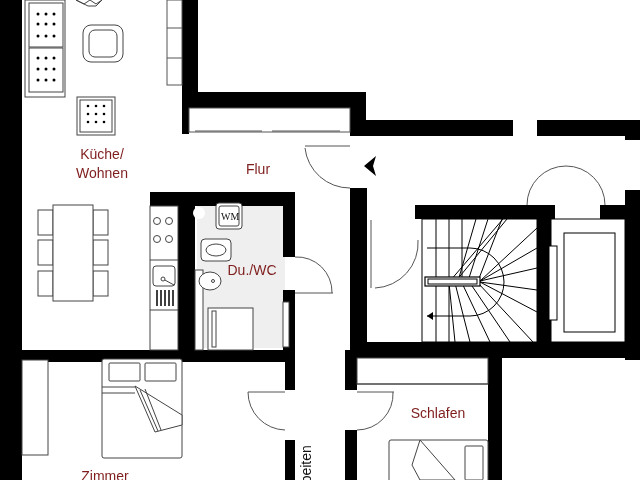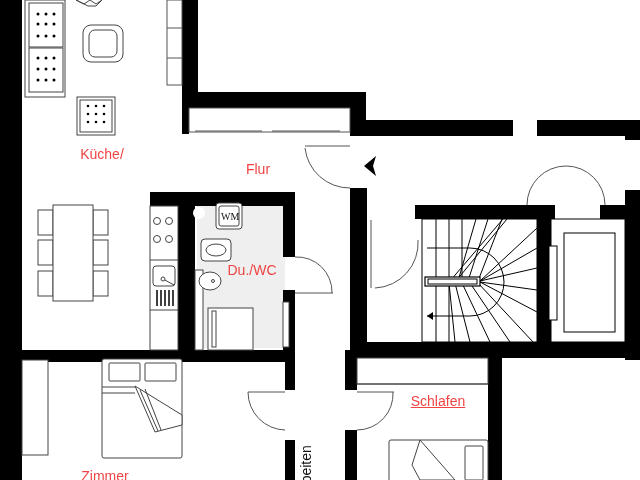--- a/index.html
+++ b/index.html
@@ -1,18 +1,18 @@
 <!DOCTYPE html>
 <html><head>
 <meta charset="utf-8">
 <style>
   html, body { margin:0; padding:0; background:#fff; }
   body { width:640px; height:480px; overflow:hidden; position:relative; font-family:"Liberation Sans", sans-serif; }
   #plan { position:absolute; left:0; top:0; }
-  .lbl { position:absolute; font-family:"Liberation Sans", sans-serif; font-size:14px; color:#ef4444; text-align:center; line-height:19px; white-space:nowrap; }
+  .lbl { position:absolute; font-family:"Liberation Sans", sans-serif; font-size:14px; color:#7f1d1d; text-align:center; line-height:19px; white-space:nowrap; }
   .lbl-v { position:absolute; font-family:"Liberation Sans", sans-serif; font-size:14px; color:#111; white-space:nowrap; transform-origin:left top; transform:rotate(-90deg); }
   .wm { position:absolute; font-family:Liberation Serif, serif; font-size:10px; color:#111; }
 </style>
 </head>
 <body>
 
 <svg id="plan" width="640" height="480" viewBox="0 0 640 480" xmlns="http://www.w3.org/2000/svg">
 
   <rect x="197" y="205" width="88" height="143" fill="#efefef"></rect>
 
@@ -235,19 +235,20 @@
     <rect x="357" y="358" width="131" height="26"></rect>
     <line x1="357" y1="384" x2="488" y2="384"></line>
     <rect x="389" y="440" width="99" height="45" rx="2"></rect>
     <rect x="465" y="446" width="18" height="34" rx="1"></rect>
     <path d="M420 440 L455 480 L420 480 L412 465 Z"></path>
   </g>
 </svg>
 
 <div class="lbl" style="left:62px; top:145px; width:80px;">
   <div>Küche/</div>
+  <div>Wohnen</div>
 </div>
 <div class="lbl" style="left:233px; top:160px; width:50px;">Flur</div>
 <div class="lbl" style="left:222px; top:261px; width:60px;">Du./WC</div>
 <div class="wm" style="left:221px; top:211px;">WM</div>
-<div class="lbl" style="left:398px; top:392px; width:80px;text-decoration:underline;">Schlafen</div>
+<div class="lbl" style="left:398px; top:404px; width:80px;">Schlafen</div>
 <div class="lbl" style="left:65px; top:467px; width:80px;">Zimmer</div>
 <div class="lbl-v" style="left:298px; top:488px;">rbeiten</div>
 
 </body></html>

